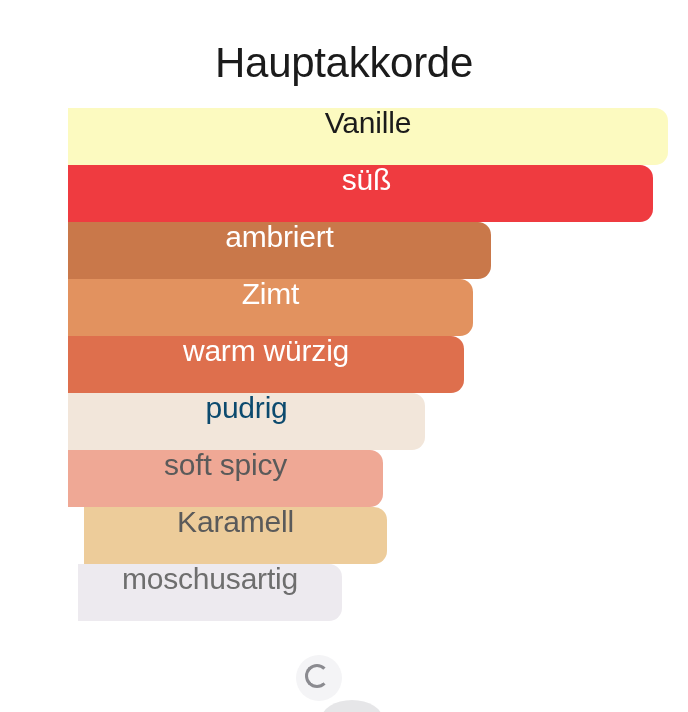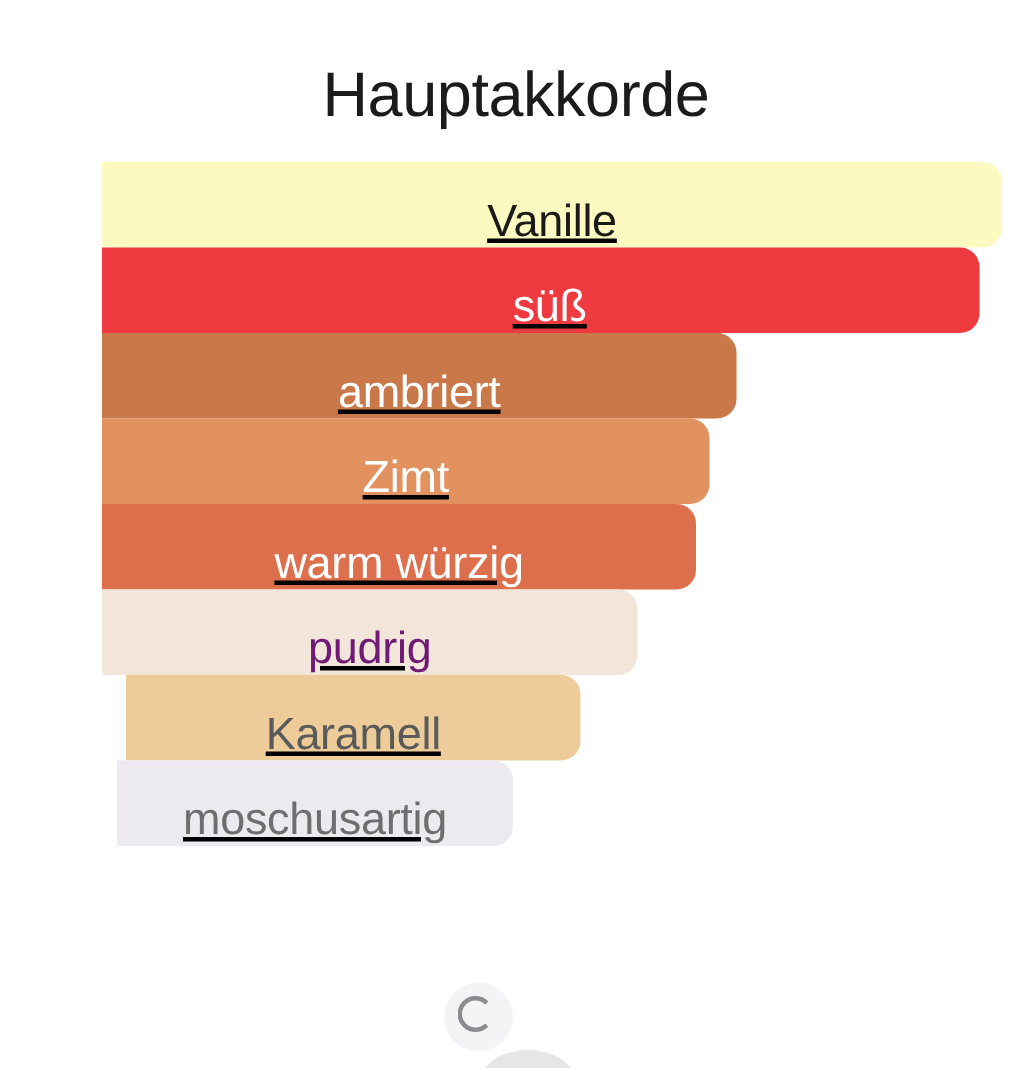--- a/index.html
+++ b/index.html
@@ -47,24 +47,23 @@
   .bar {
     position: absolute;
     left: 0;
     top: 0;
     height: 57px;
     border-top-right-radius: 13px;
     border-bottom-right-radius: 13px;
     border-top-left-radius: 0;
     border-bottom-left-radius: 0;
     display: flex;
-    align-items: flex-end;
+    align-items: flex-start;
     justify-content: center;
     box-sizing: border-box;
-    text-decoration: underline;
   }
   .bar-label {
     font-size: 30px;
     font-weight: 400;
     line-height: 1;
     white-space: nowrap;
     letter-spacing: -0.2px;
     padding-bottom: 2px;
   }
   .bottom-arc {
@@ -127,21 +126,26 @@
           <span class="bar-label" style="color: rgb(255, 255, 255);">Zimt</span>
         </div>
       </div>
       <div class="bar-row">
         <div class="bar" style="width: 396px; background: rgb(222, 111, 77);">
           <span class="bar-label" style="color: rgb(255, 255, 255);">warm würzig</span>
         </div>
       </div>
       <div class="bar-row">
         <div class="bar" style="width: 357px; background: rgb(242, 230, 218);">
-          <span class="bar-label" style="color: #701a75;">pudrig</span>
+          <span class="bar-label" style="color: #0c4a6e;">pudrig</span>
+        </div>
+      </div>
+      <div class="bar-row">
+        <div class="bar" style="width: 315px; background: rgb(239, 168, 149);">
+          <span class="bar-label" style="color: rgb(90, 90, 90);">soft spicy</span>
         </div>
       </div>
       <div class="bar-row">
         <div class="bar" style="width: 303px; background: rgb(237, 204, 154); margin-left: 16px;">
           <span class="bar-label" style="color: rgb(90, 90, 90);">Karamell</span>
         </div>
       </div>
       <div class="bar-row">
         <div class="bar" style="width: 264px; background: rgb(237, 234, 239); margin-left: 10px;">
           <span class="bar-label" style="color: rgb(110, 110, 110);">moschusartig</span>

